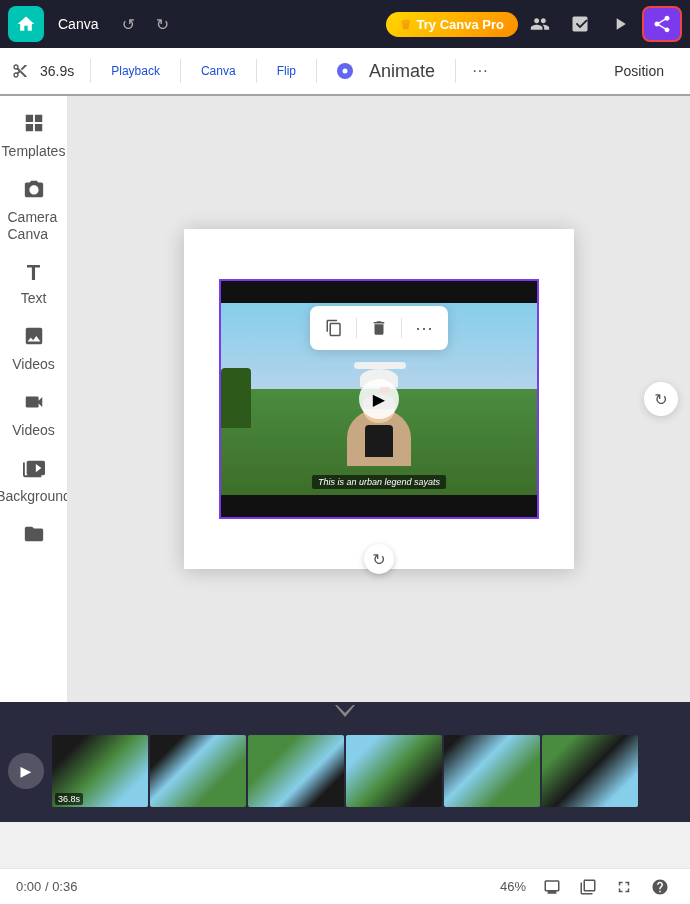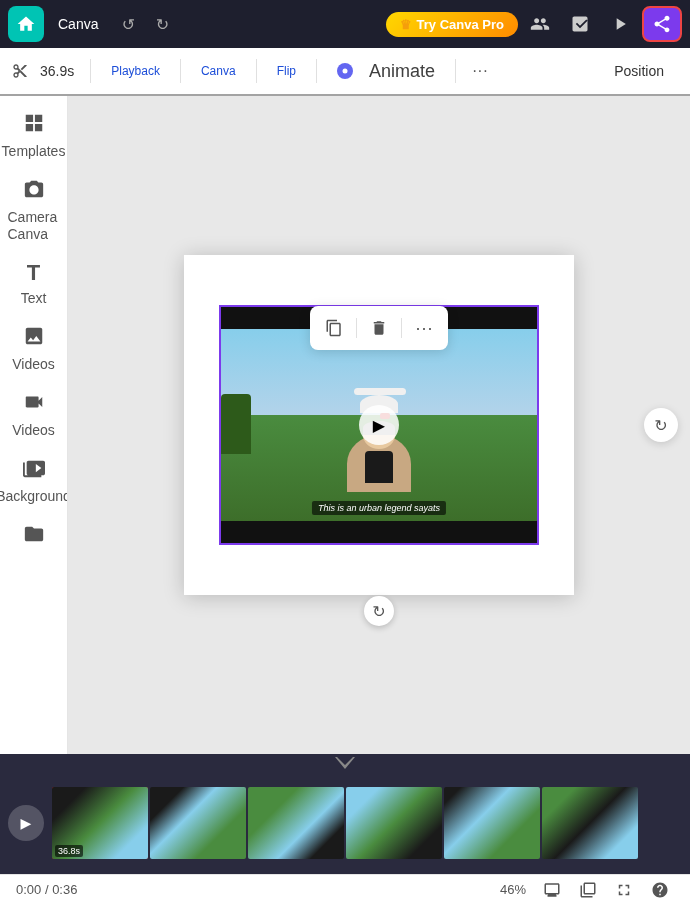--- a/index.html
+++ b/index.html
@@ -111,21 +111,21 @@
       cursor: pointer; font-size: 16px; color: #555;
     }
 
     
     .bottom-panel { height: 120px; background: #2a2a3e; display: flex; flex-direction: column; }
     .timeline-body { display: flex; align-items: center; flex: 1; padding: 0 8px; gap: 8px; }
     .play-control { width: 36px; height: 36px; background: rgba(255,255,255,0.2); border-radius: 50%; display: flex; align-items: center; justify-content: center; cursor: pointer; color: white; font-size: 14px; }
     .thumb { width: 96px; height: 72px; background: #b91c1c; border-radius: 2px; overflow: hidden; flex-shrink: 0; position: relative; }
 
     
-    .status-bar { height: 30px; background: white; border-top: 1px solid #e5e5e5; display: flex; align-items: center; padding: 0 16px; gap: 12px; }
+    .status-bar { height: 36px; background: white; border-top: 1px solid #e5e5e5; display: flex; align-items: center; padding: 0 16px; gap: 12px; margin-top: 46px; }
     .time-display { font-size: 13px; color: #555; }
     .zoom-display { margin-left: auto; font-size: 13px; color: #555; }
     .status-icons { display: flex; gap: 8px; align-items: center; }
     .status-icon { width: 28px; height: 28px; display: flex; align-items: center; justify-content: center; font-size: 16px; color: #555; cursor: pointer; border-radius: 4px; }
 
     
     .crown { color: #f59e0b; font-size: 13px; }
 
     
     .timeline-down { display: flex; align-items: center; justify-content: center; padding: 3px; }

